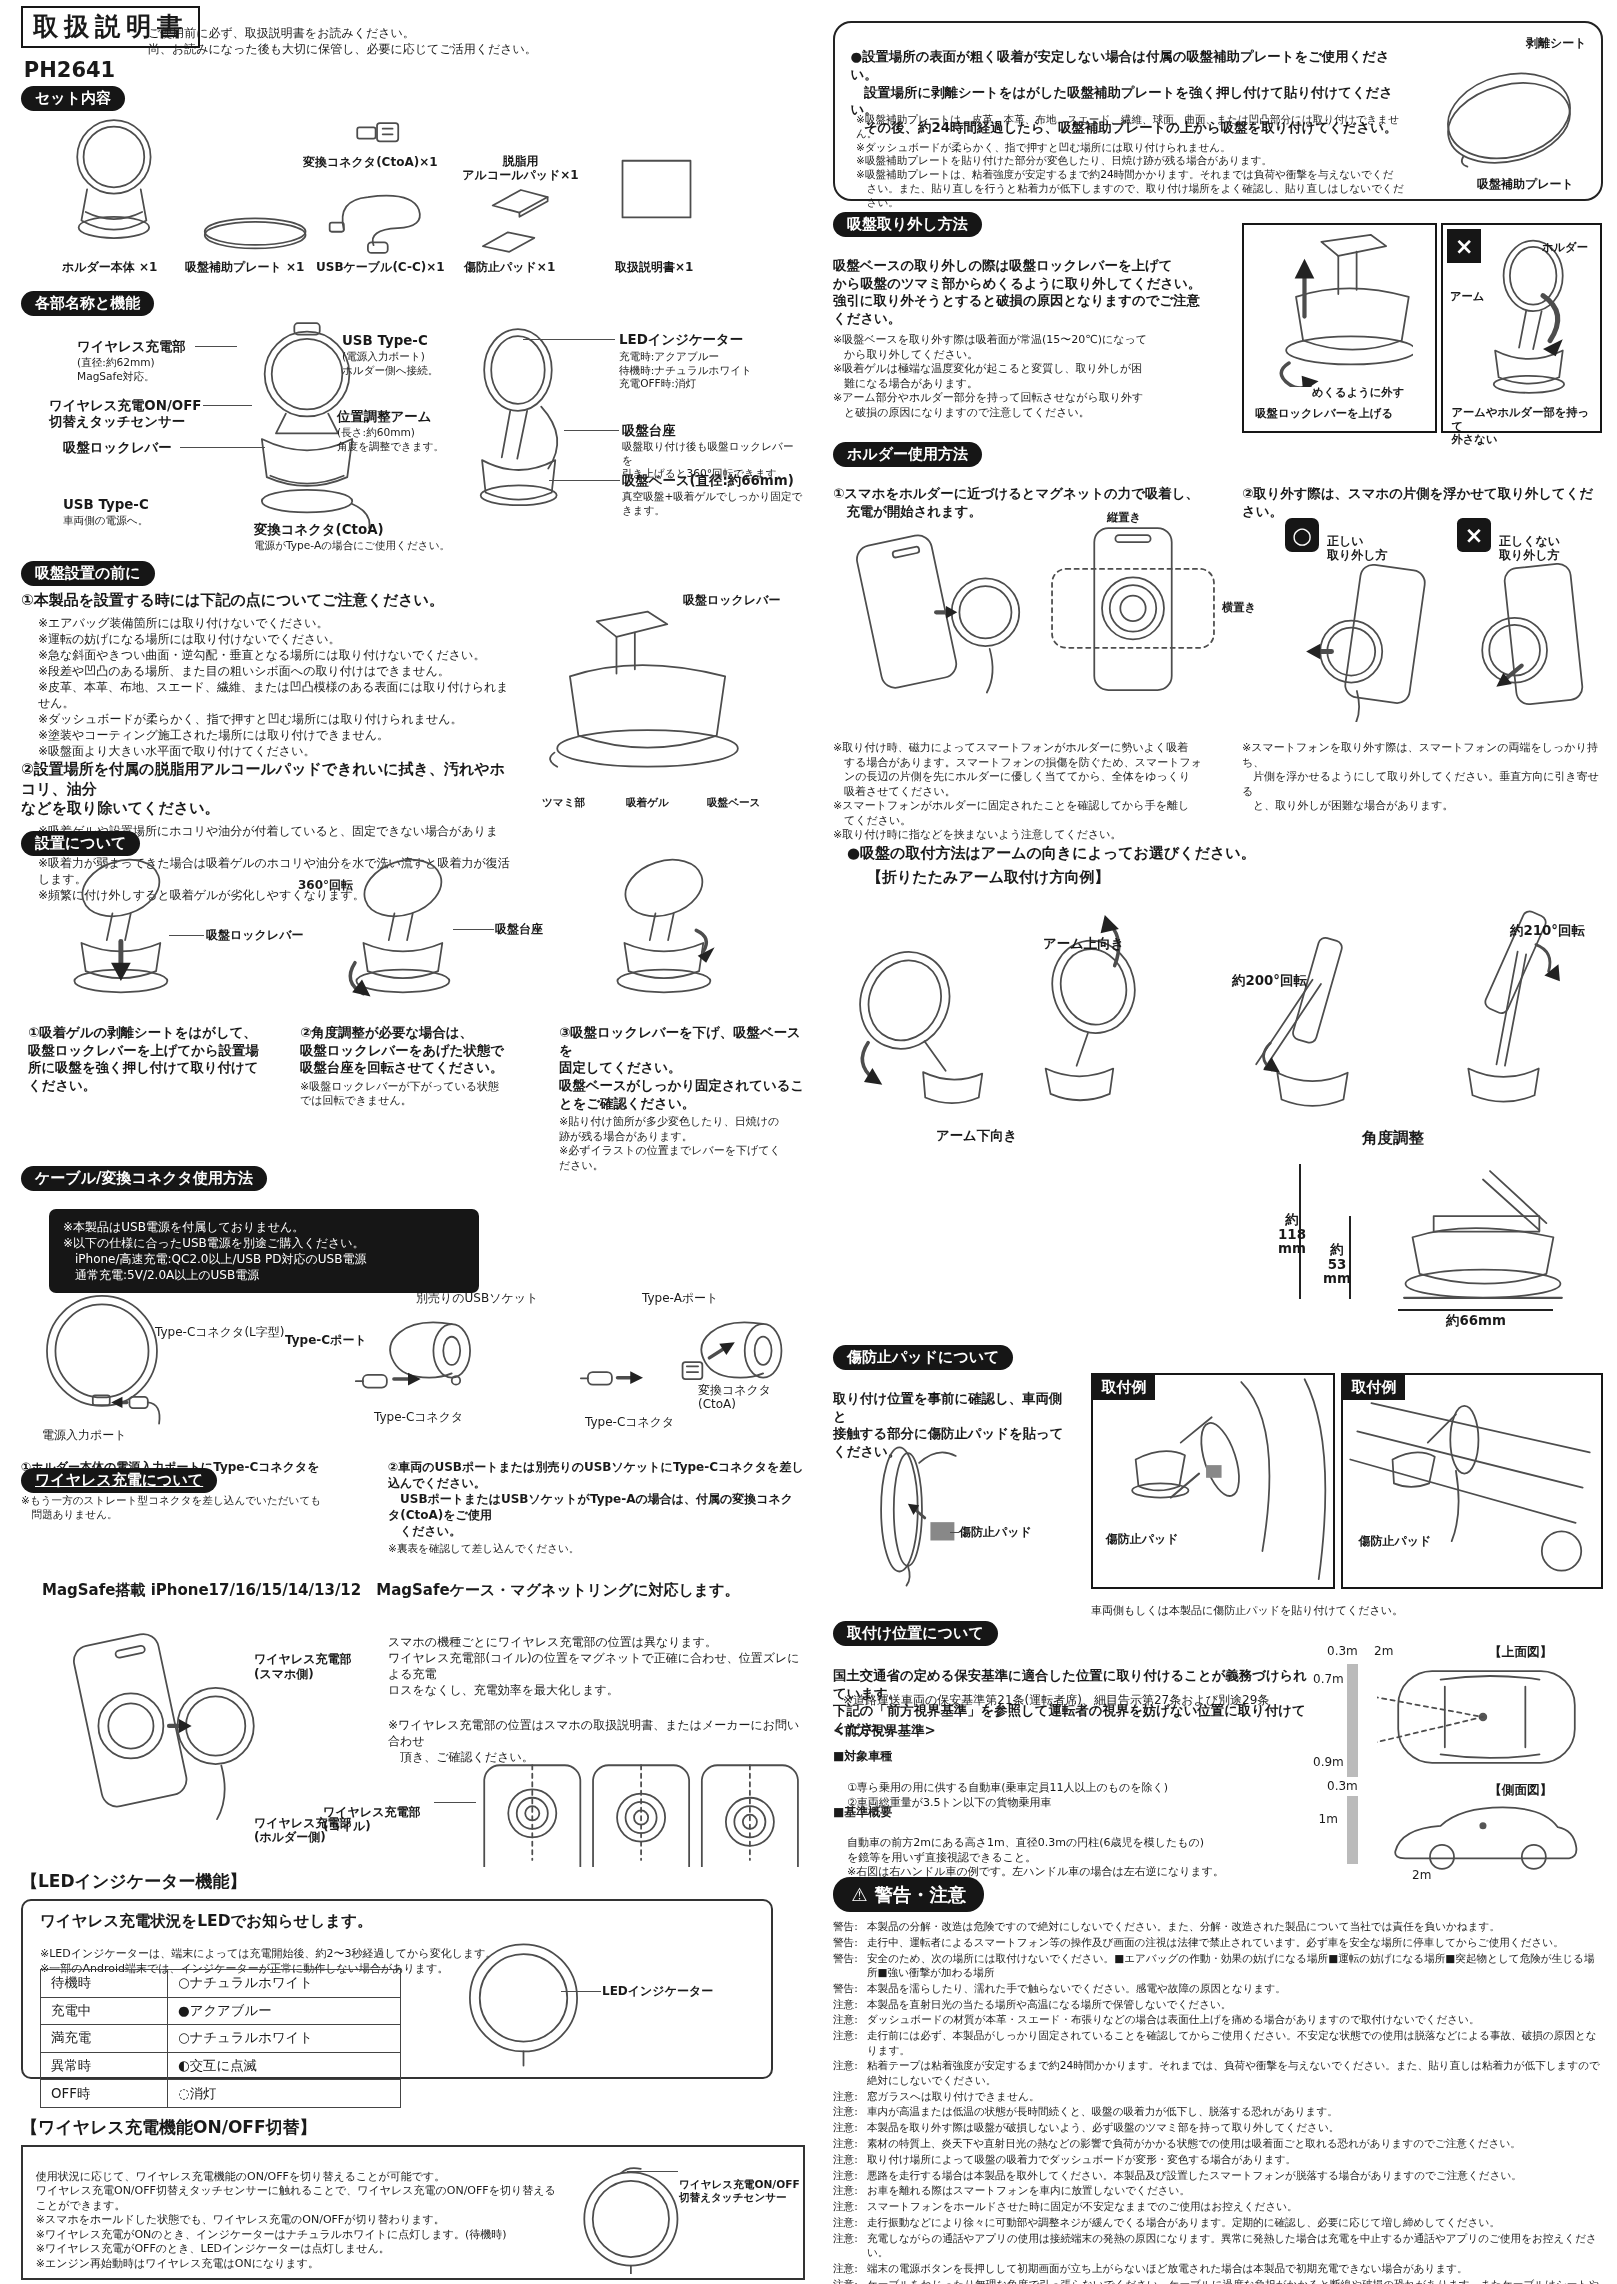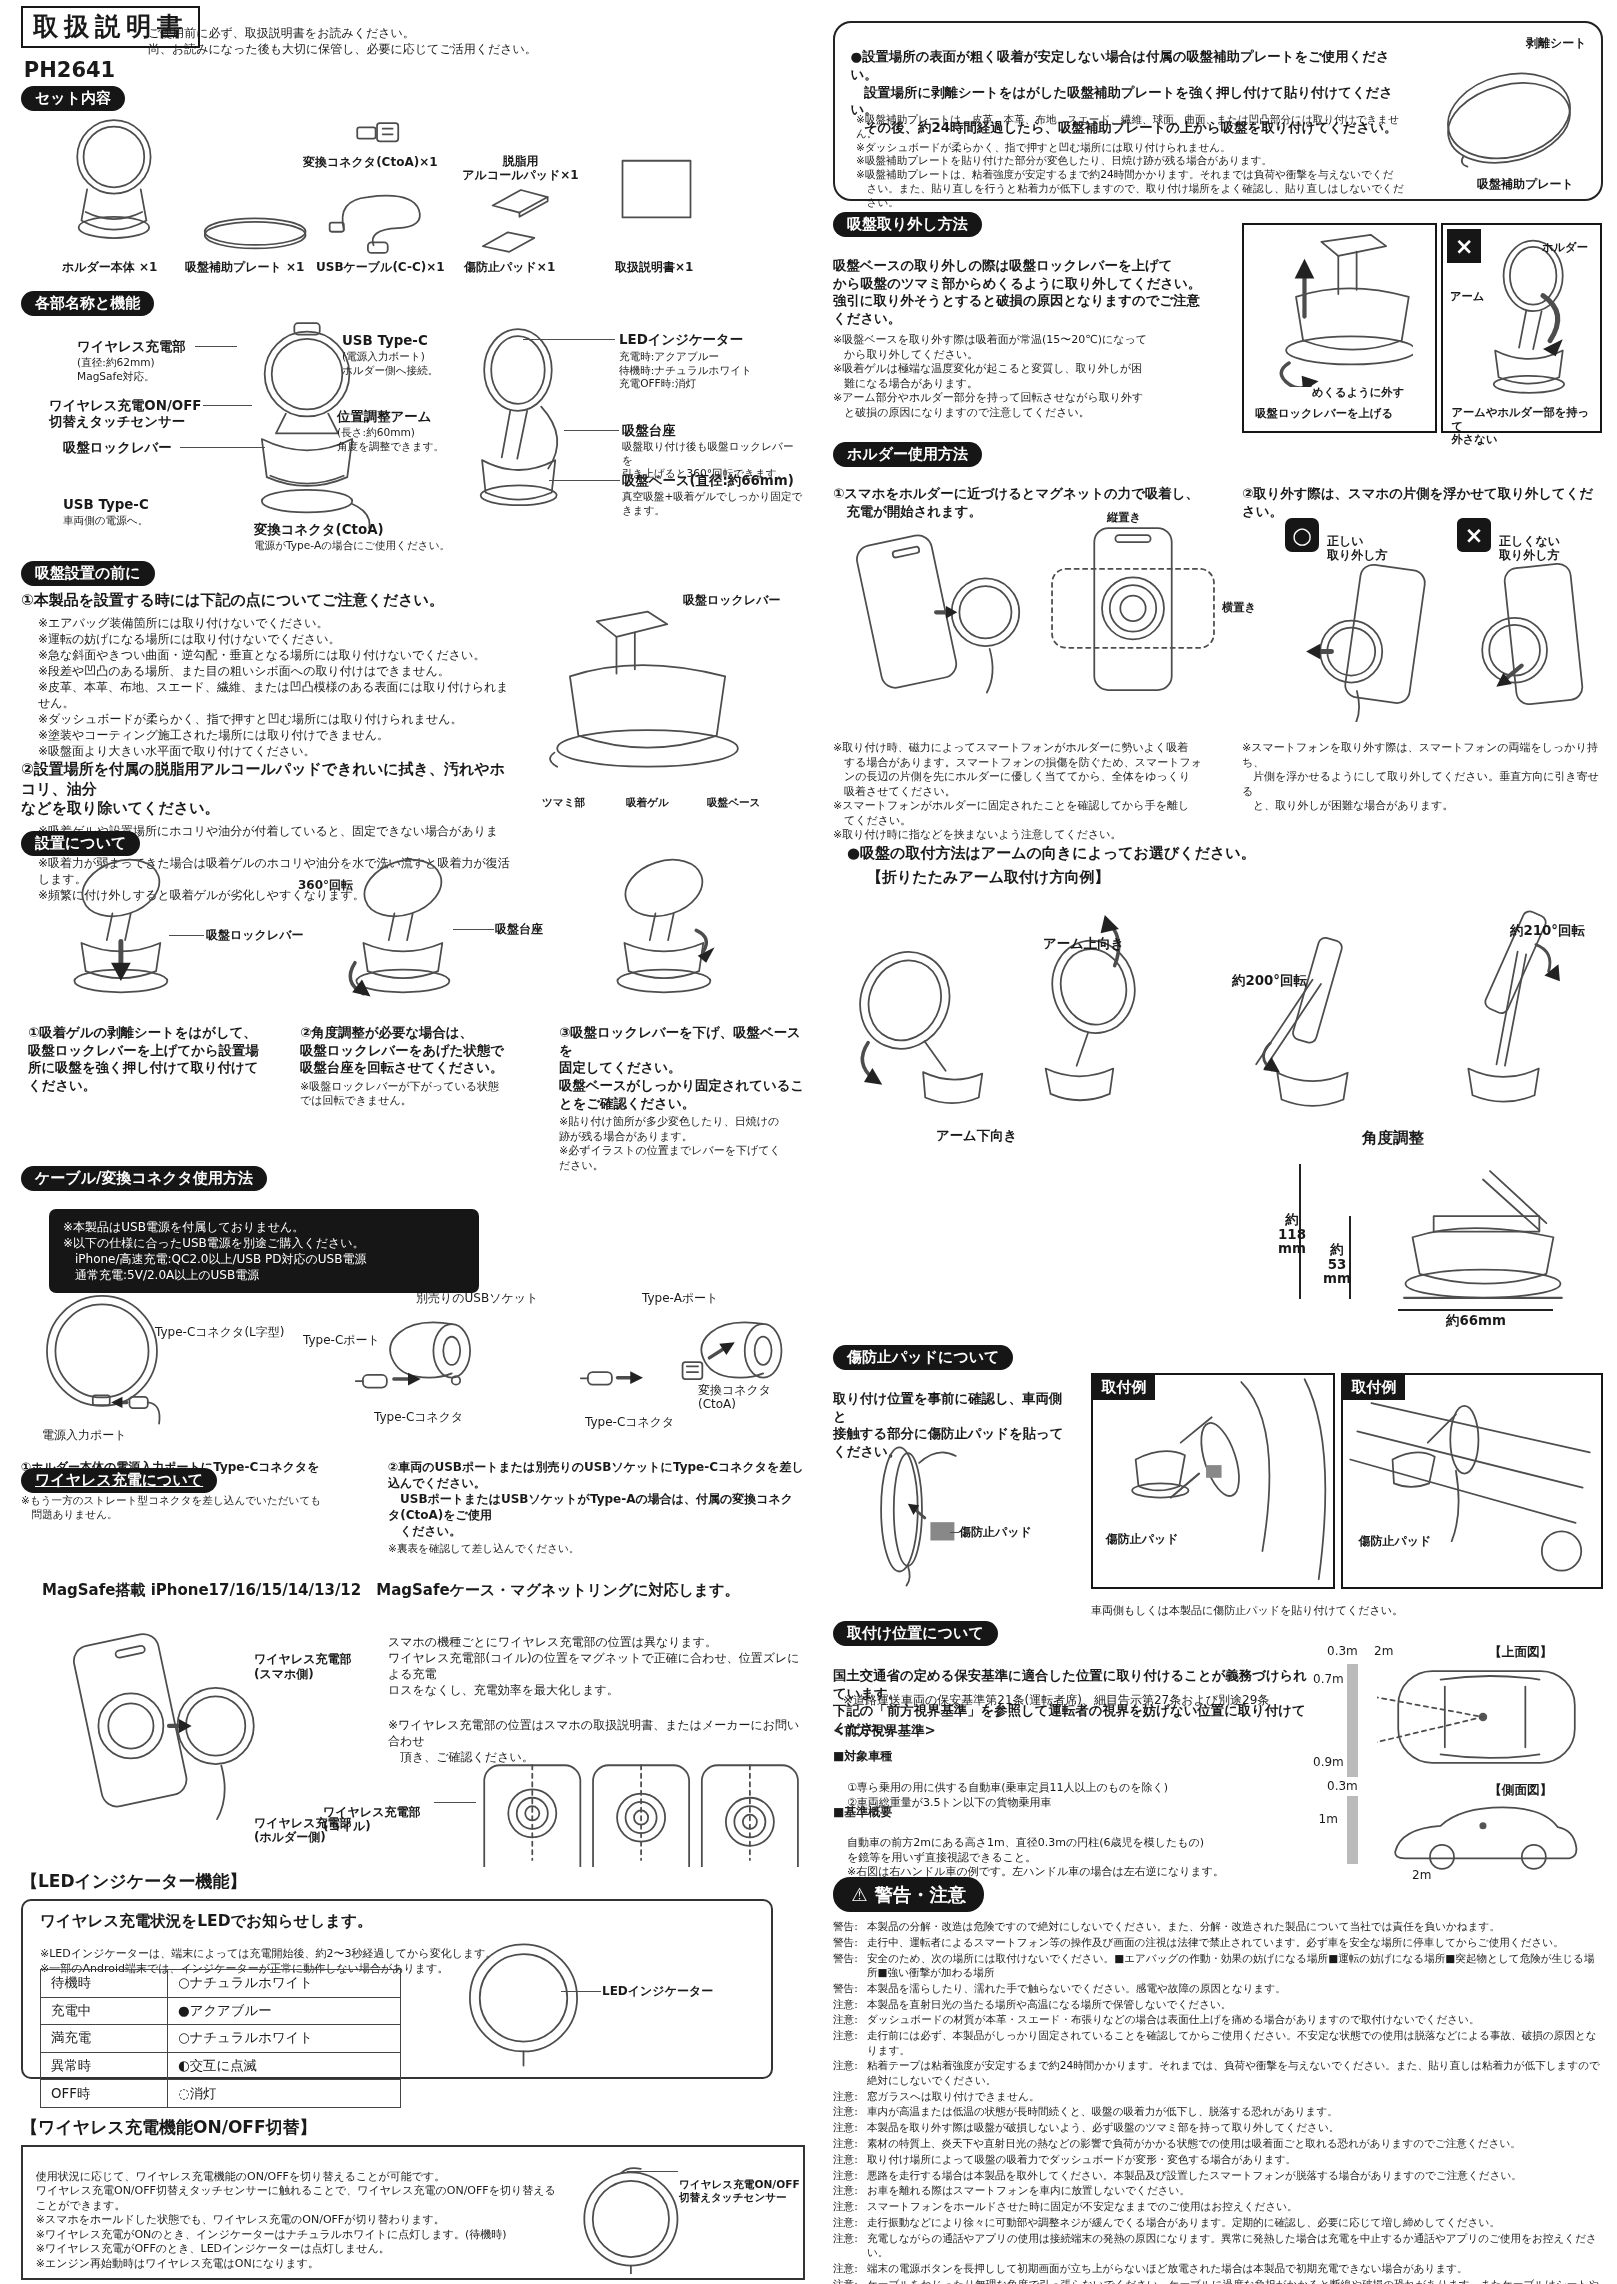--- a/index.html
+++ b/index.html
@@ -265,21 +265,21 @@
         <ellipse cx="140" cy="62" rx="26" ry="38"></ellipse>
         <path d="M140 24 q-50 -8 -74 12 q-22 18 -8 42 q12 22 50 22 q18 0 32 -6"></path>
         <ellipse cx="140" cy="62" rx="12" ry="20"></ellipse>
           <circle cx="146" cy="104" r="6"></circle>
         <rect x="14" y="96" width="34" height="18" rx="7"></rect>
           <path d="M14 105 h-10"></path>
         <path d="M58 102 h26" stroke-width="5"></path>
           <polygon points="96,102 78,93 78,111" fill="#222" stroke="none"></polygon>
       </svg>
       <div class="capS" style="left:395px;top:0;font-weight:normal;">別売りのUSBソケット</div>
-      <div class="capS" style="left:282px;top:42px;font-weight:normal;">Type-Cポート</div>
+      <div class="capS" style="left:264px;top:42px;font-weight:bold;">Type-Cポート</div>
       <div class="capS" style="left:353px;top:119px;font-weight:normal;">Type-Cコネクタ</div>
       <svg class="art" style="left:557px;top:15.5px;" width="219" height="106" viewBox="0 0 310 150">
         <ellipse cx="262" cy="62" rx="26" ry="38"></ellipse>
         <path d="M262 24 q-50 -8 -74 12 q-22 18 -8 42 q12 22 50 22 q18 0 32 -6"></path>
         <ellipse cx="262" cy="62" rx="12" ry="20"></ellipse>
         <rect x="148" y="78" width="28" height="24" rx="4"></rect>
           <path d="M154 84 h16 M154 92 h16"></path>
         <rect x="14" y="92" width="34" height="18" rx="7"></rect>
           <path d="M14 101 h-10"></path>
         <path d="M56 100 h24" stroke-width="5"></path>

